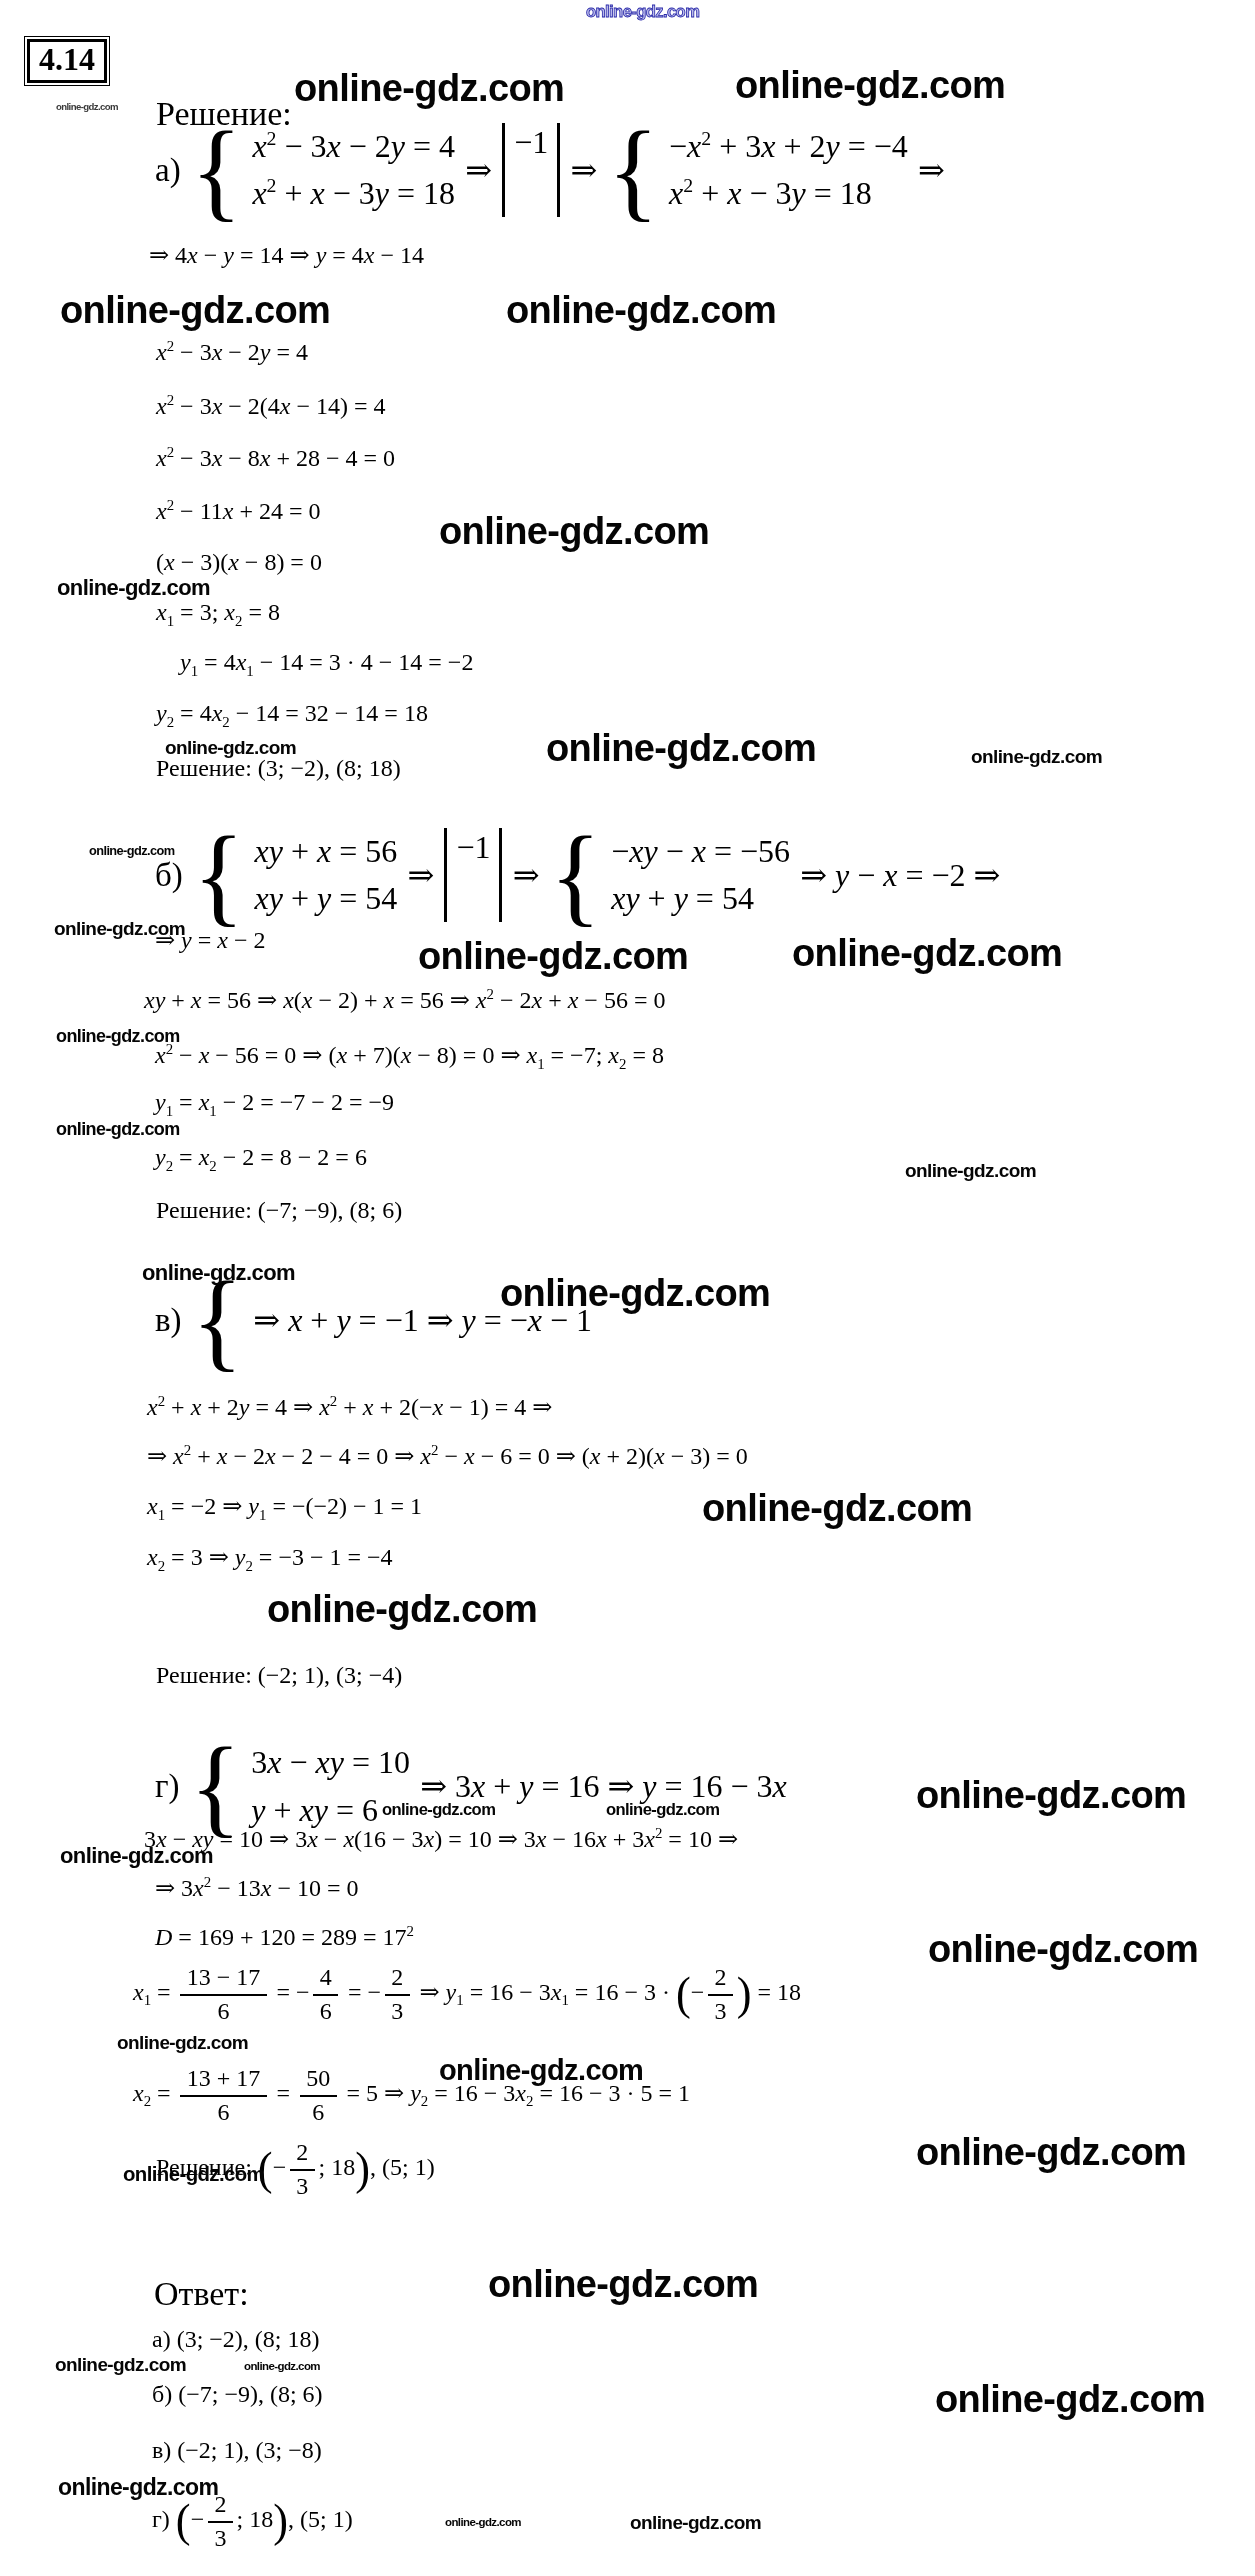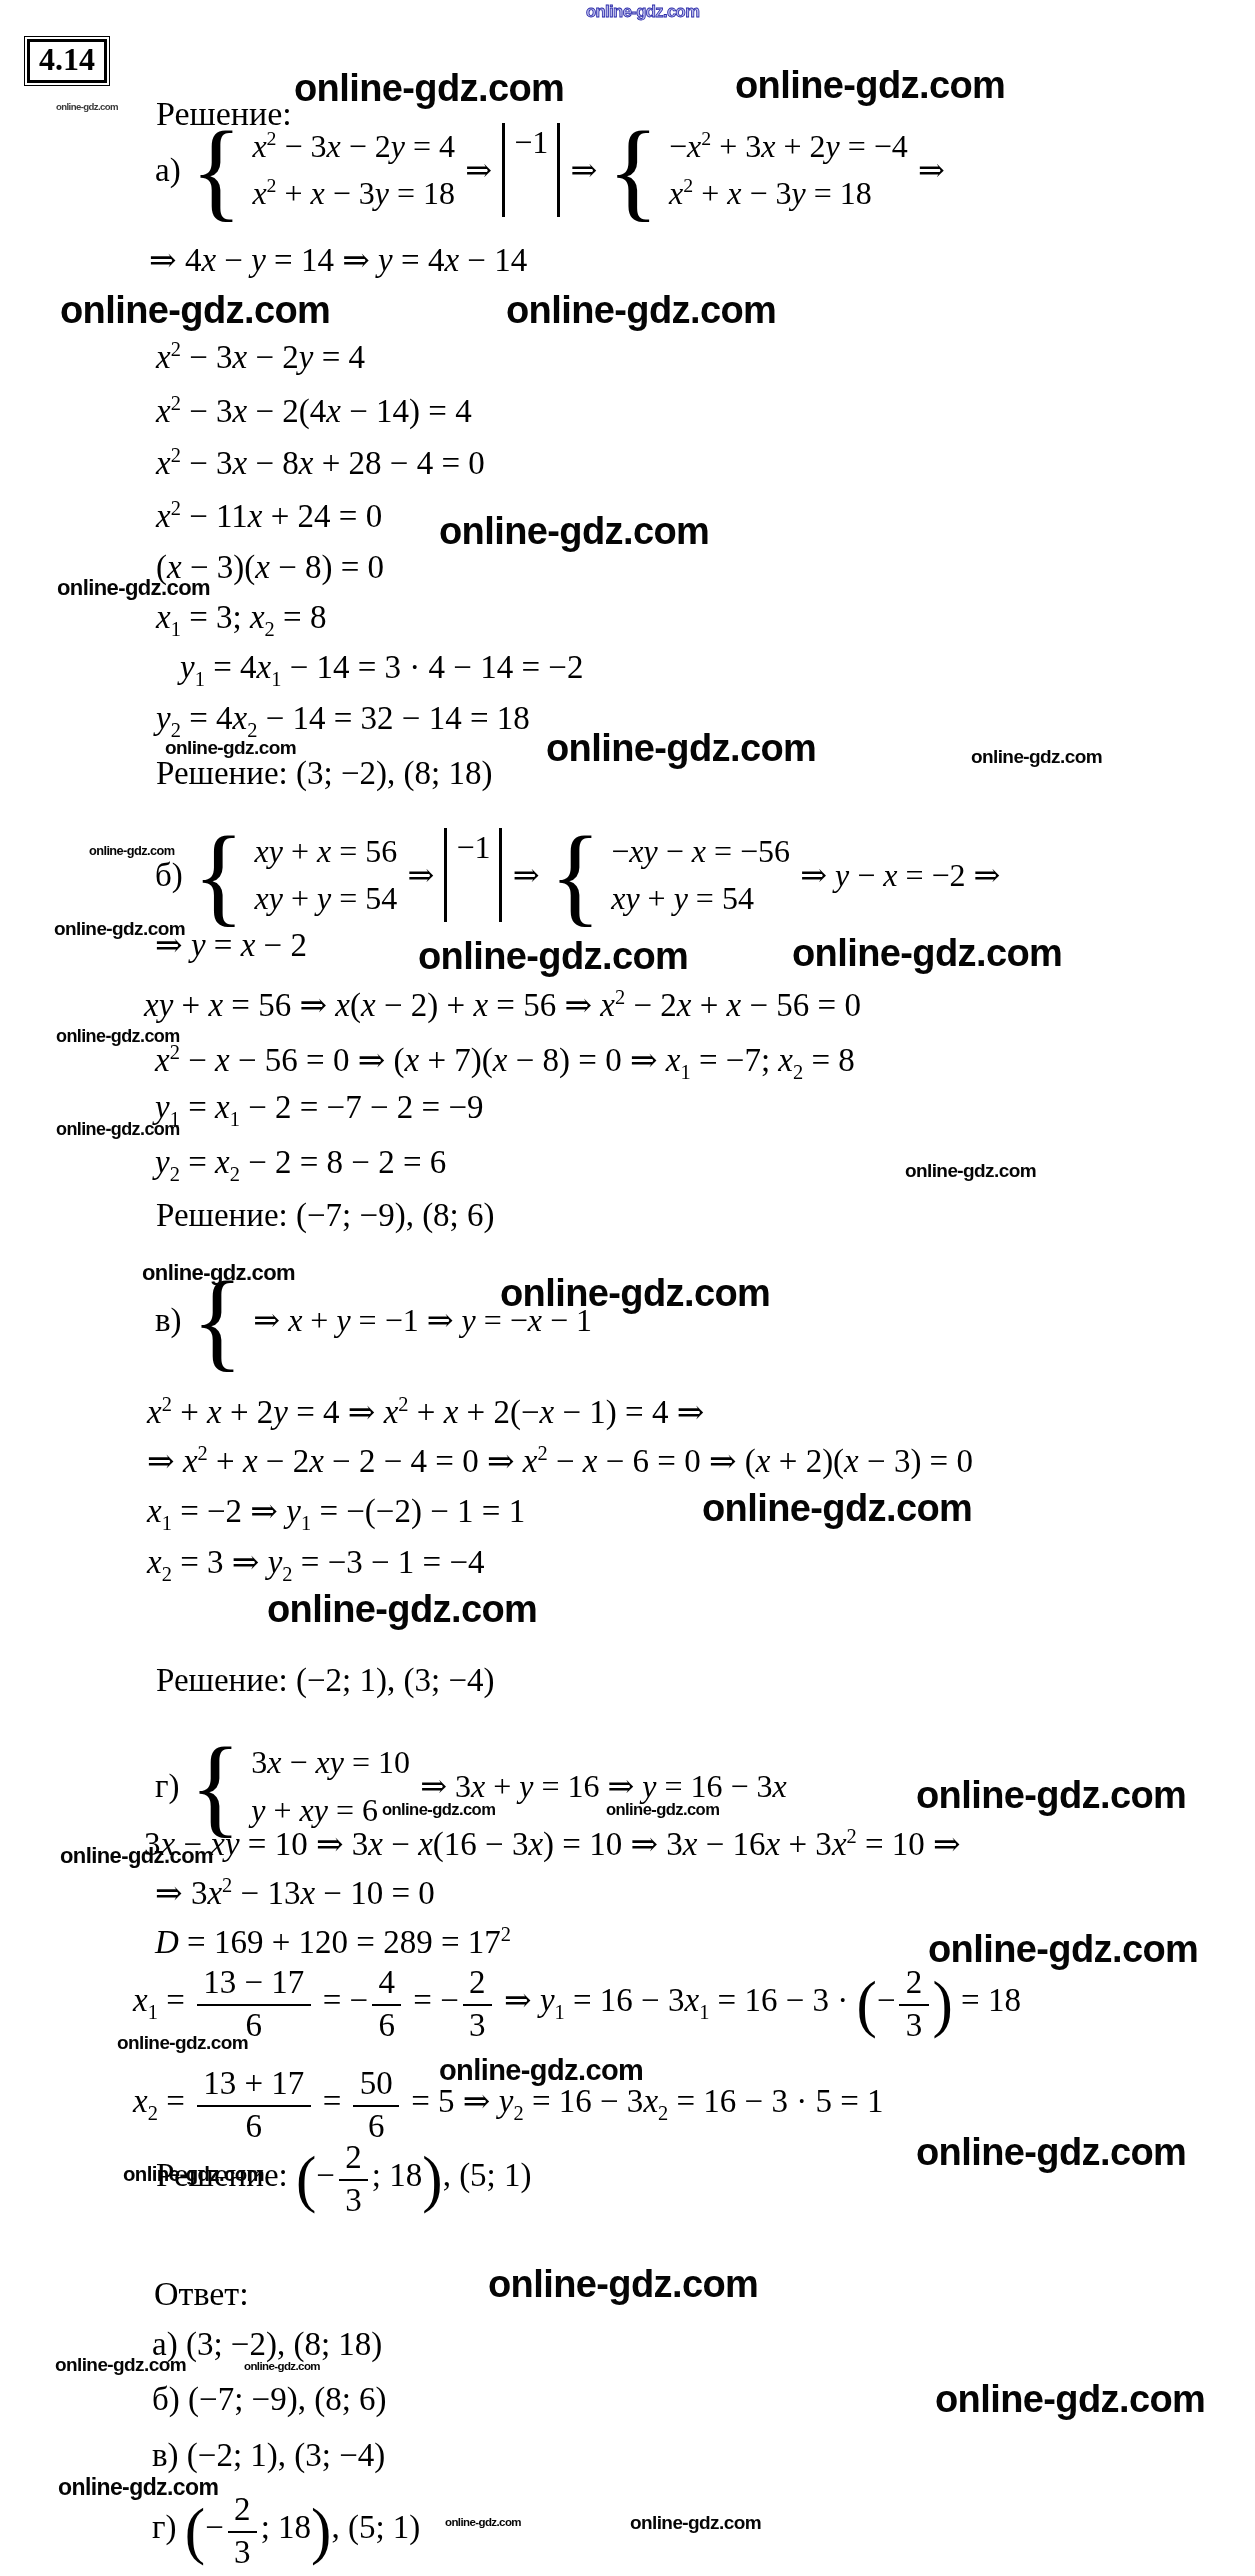--- a/index.html
+++ b/index.html
@@ -4,21 +4,21 @@
 <style>
   html,body{margin:0;padding:0;background:#ffffff;}
   body{width:1256px;height:2576px;position:relative;font-family:"Liberation Serif","DejaVu Serif",serif;color:#000;}
   #page{position:absolute;left:0;top:0;width:1256px;height:2576px;background:#fff;overflow:hidden;}
 
   
   .numbox{position:absolute;left:24px;top:36px;border:1.9px solid #000;padding:1.9px;background:#fff;}
   .numbox-inner{border:3.2px solid #000;padding:0 9px 2.6px 9px;font-size:32px;font-weight:700;line-height:1.1;font-family:"Liberation Serif",serif;}
 
   
-  .mline{position:absolute;font-size:33px;line-height:1.25;white-space:nowrap;font-family:"Liberation Serif","DejaVu Serif",serif;}
+  .mline{position:absolute;font-size:24px;line-height:1.25;white-space:nowrap;font-family:"Liberation Serif","DejaVu Serif",serif;}
   .mline i, .sys i{font-style:italic;font-family:"Liberation Serif","DejaVu Serif",serif;}
   sup{font-size:62%;vertical-align:super;line-height:0;}
   sub{font-size:62%;vertical-align:sub;line-height:0;}
 
   
   .fr{display:inline-flex;flex-direction:column;align-items:center;vertical-align:middle;margin:0 3.8px;line-height:1.05;}
   .fr .fn{border-bottom:2.6px solid #000;padding:1.3px 6.4px 3.8px 6.4px;}
   .fr .fd{padding-top:2.6px;}
 
   
@@ -147,21 +147,21 @@
         <span class="fd">6</span>
       </span> = 5 ⇒ <i>y</i><sub>2</sub> = 16 − 3<i>x</i><sub>2</sub> = 16 − 3 · 5 = 1</div>
   <div class="mline math" style="left:156px;top:2139px;">Решение: <span class="bp">(</span>−<span class="fr">
         <span class="fn">2</span>
         <span class="fd">3</span>
       </span>; 18<span class="bp">)</span>, (5; 1)</div>
 
   <div class="mline" style="left:154px;top:2273px;font-size:34px;">Ответ:</div>
   <div class="mline math" style="left:152px;top:2324px;">а) (3; −2), (8; 18)</div>
   <div class="mline math" style="left:152px;top:2379px;">б) (−7; −9), (8; 6)</div>
-  <div class="mline math" style="left:152px;top:2435px;">в) (−2; 1), (3; −4)</div>
+  <div class="mline math" style="left:152px;top:2435px;">в) (−2; 1), (3; −8)</div>
   <div class="mline math" style="left:152px;top:2491px;">г) <span class="bp">(</span>−<span class="fr">
         <span class="fn">2</span>
         <span class="fd">3</span>
       </span>; 18<span class="bp">)</span>, (5; 1)</div>
 
 <span class="wm wm-blue" style="left: 586px; top: 3.8px; font-size: 16.6px;">online-gdz.com</span>
     <span class="wm" style="left: 294px; top: 69px; font-size: 38px;">online-gdz.com</span>
     <span class="wm" style="left: 735px; top: 66px; font-size: 38px;">online-gdz.com</span>
     <span class="wm wm-gray" style="left: 56px; top: 102px; font-size: 9.6px;">online-gdz.com</span>
     <span class="wm" style="left: 60px; top: 291px; font-size: 38px;">online-gdz.com</span>

